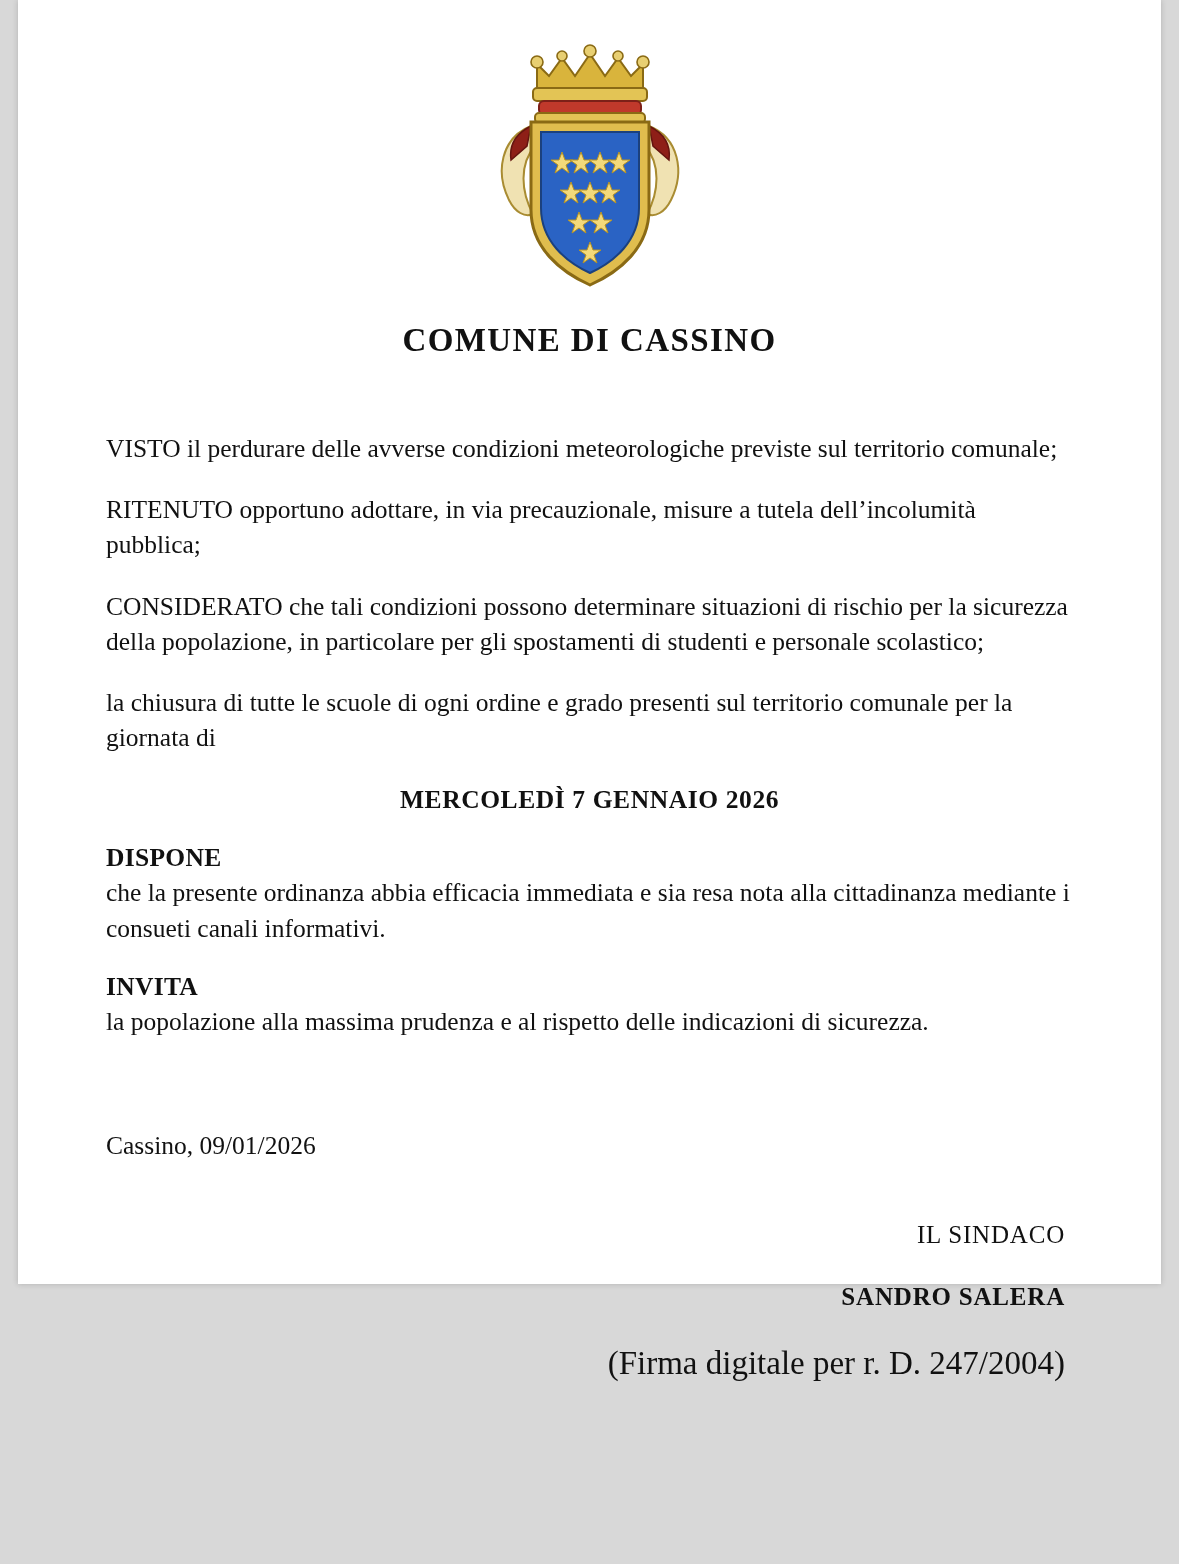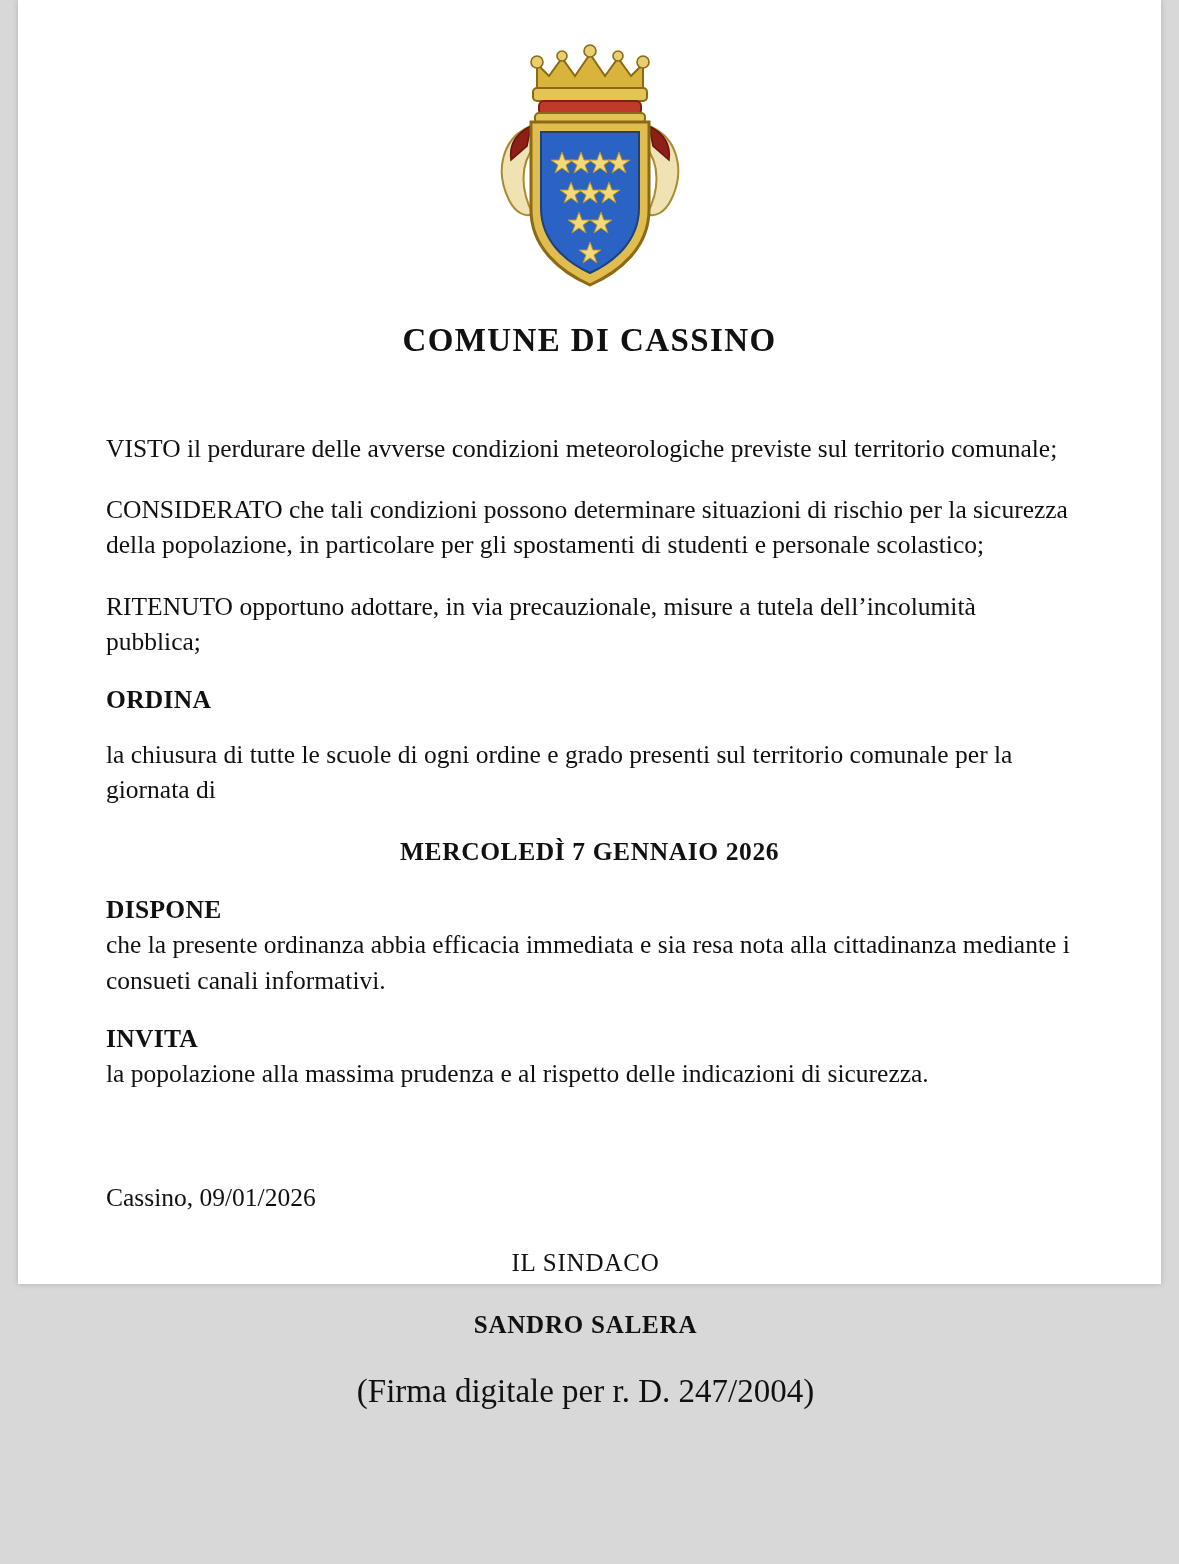--- a/index.html
+++ b/index.html
@@ -78,22 +78,22 @@
     font-size: 25.5px;
     font-weight: bold;
     letter-spacing: 0.6px;
     margin: 30px 0 28px 0;
   }
   .place-date {
     font-size: 25.5px;
     margin-top: 92px;
   }
   .sign-block {
-    margin-top: 36px;
-    text-align: center;
+    margin-top: 60px;
+    text-align: right;
     padding-right: 8px;
   }
   .sign-role {
     font-size: 25px;
     letter-spacing: 0.8px;
     margin-bottom: 34px;
   }
   .sign-name {
     font-size: 25px;
     font-weight: bold;
@@ -151,25 +151,24 @@
       </g>
     </svg>
   </div>
 
   <div class="org-title">COMUNE DI CASSINO</div>
 
   <div class="body-area">
 
     <p class="para"><span class="kw">VISTO</span><span> il perdurare delle avverse condizioni meteorologiche previste sul territorio comunale;</span></p>
 
+    <p class="para"><span class="kw">RITENUTO</span><span> opportuno adottare, in via precauzionale, misure a tutela dell’incolumità pubblica;</span></p>
+
     <p class="para"><span class="kw">CONSIDERATO</span><span> che tali condizioni possono determinare situazioni di rischio per la sicurezza della popolazione, in particolare per gli spostamenti di studenti e personale scolastico;</span></p>
 
-    <p class="para"><span class="kw">RITENUTO</span><span> opportuno adottare, in via precauzionale, misure a tutela dell’incolumità pubblica;</span></p>
-
-    <p class="heading">ORDINA</p>
 
     <p class="para"><span>la </span><span class="kw">chiusura di tutte le scuole di ogni ordine e grado</span><span> presenti sul territorio comunale per la giornata di</span></p>
 
     <p class="date-center">MERCOLEDÌ 7 GENNAIO 2026</p>
 
 
     <p class="heading-tight">DISPONE</p>
     <p class="para-tight">che la presente ordinanza abbia efficacia immediata e sia resa nota alla cittadinanza mediante i consueti canali informativi.</p>
 
     <p class="heading-tight">INVITA</p>

